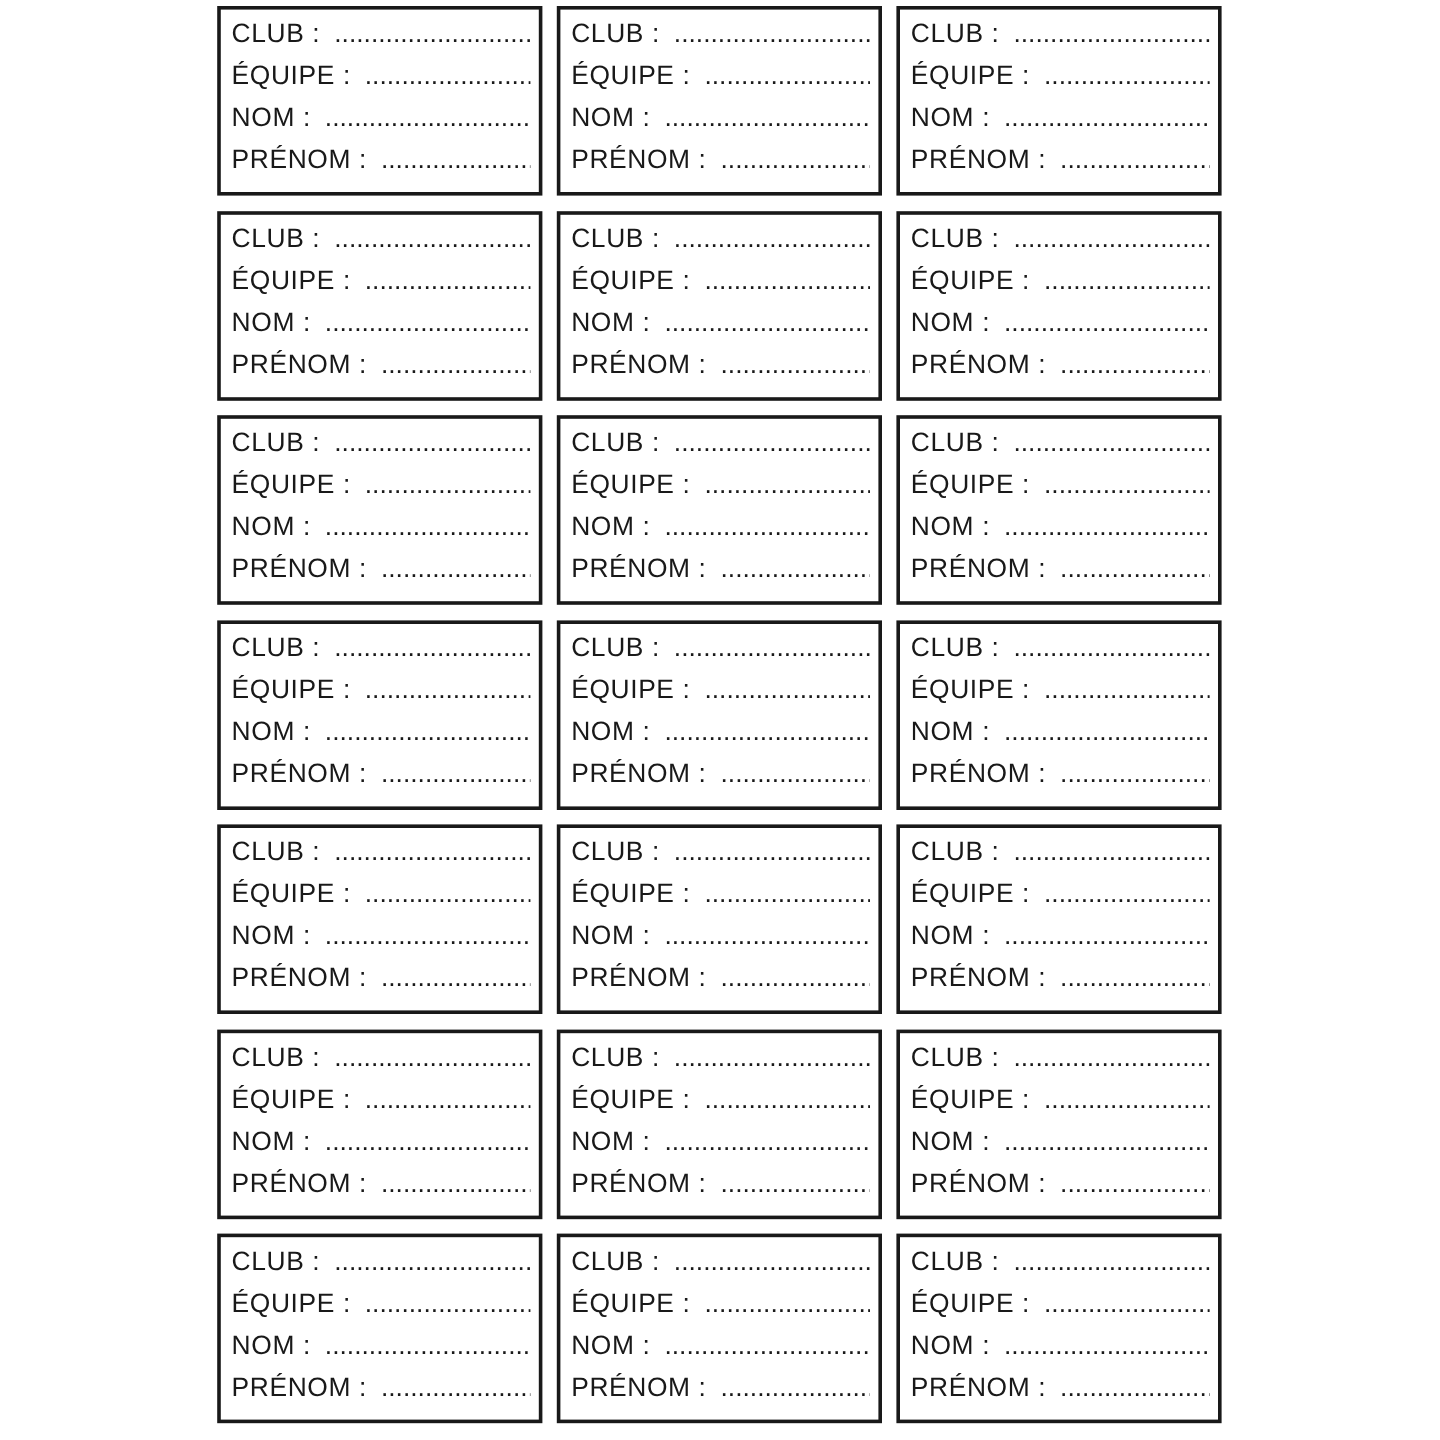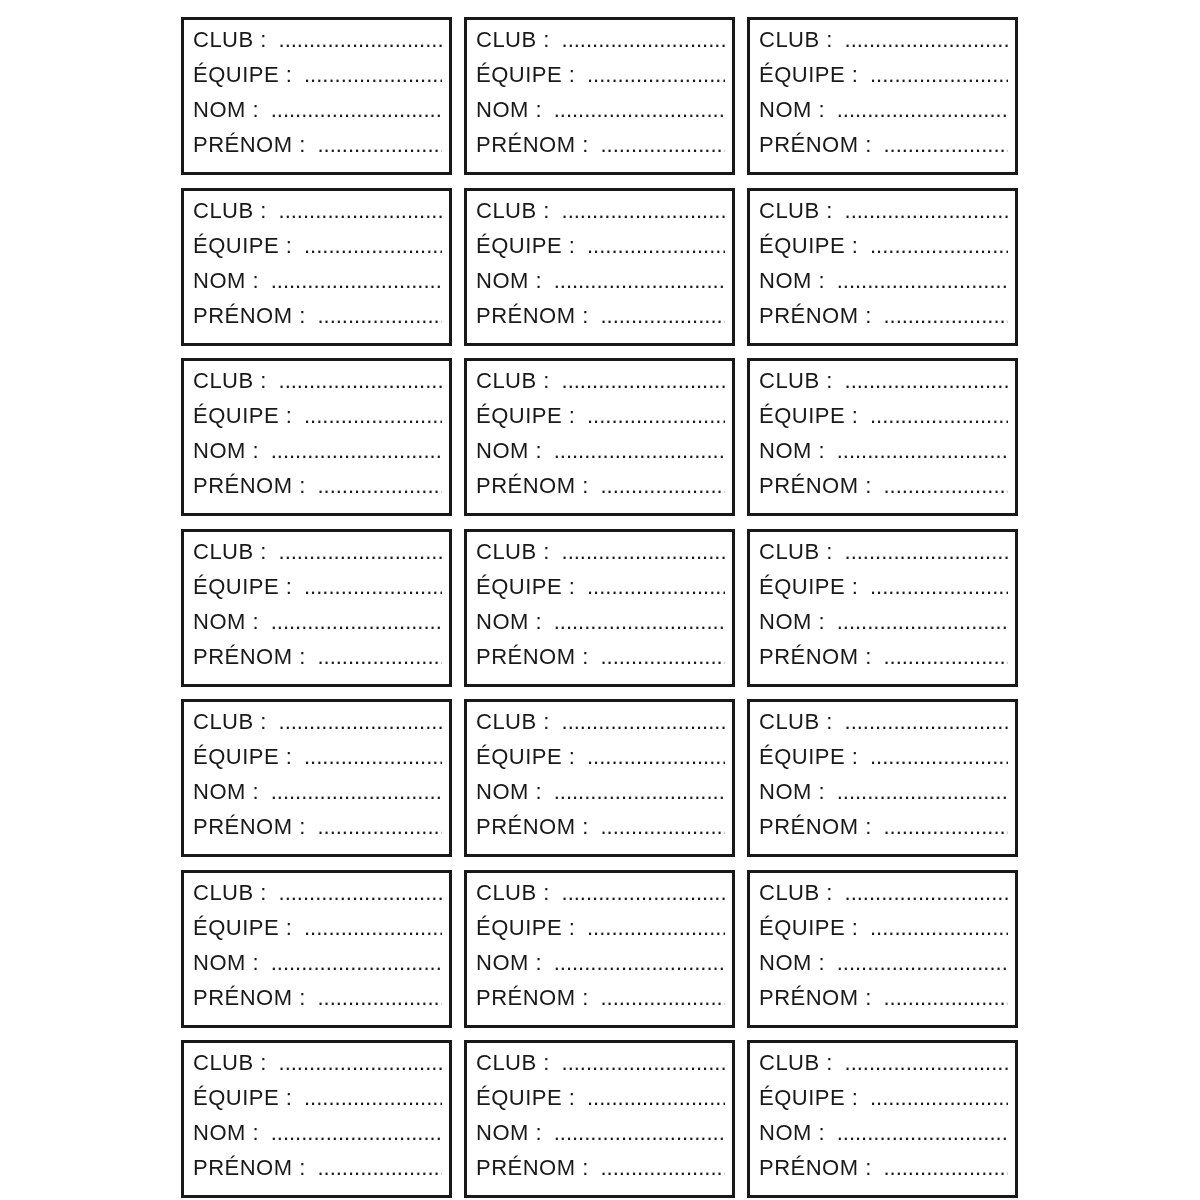--- a/index.html
+++ b/index.html
@@ -19,21 +19,20 @@
     width: 1200px;
     height: 1200px;
     padding: 5px 181px 12px 181px;
   }
   .grid {
     display: grid;
     grid-template-columns: repeat(3, 271px);
     grid-auto-rows: 158px;
     column-gap: 12px;
     row-gap: 12.5px;
-    margin-top: 12px;
   }
   .card {
     border: 3px solid #191919;
     background: #ffffff;
     padding: 7px 7px 5px 9px;
     display: flex;
     flex-direction: column;
     overflow: hidden;
   }
   .line {

